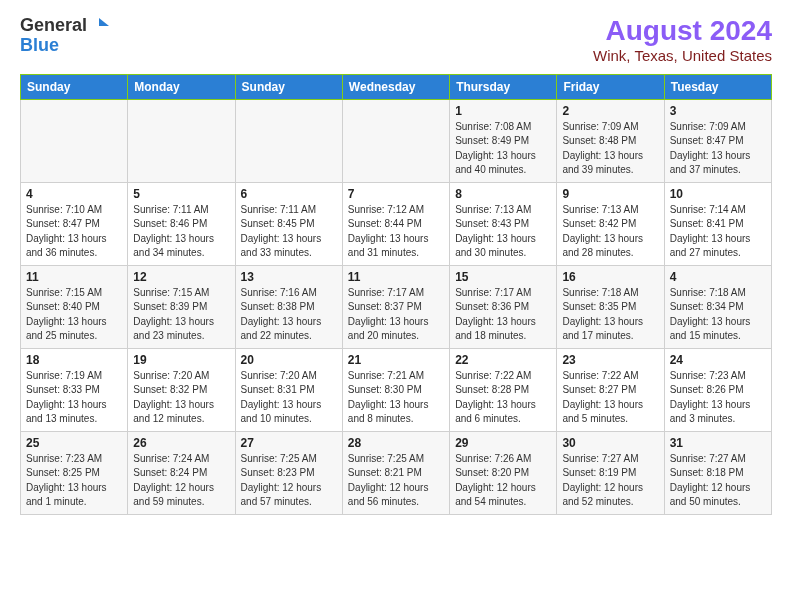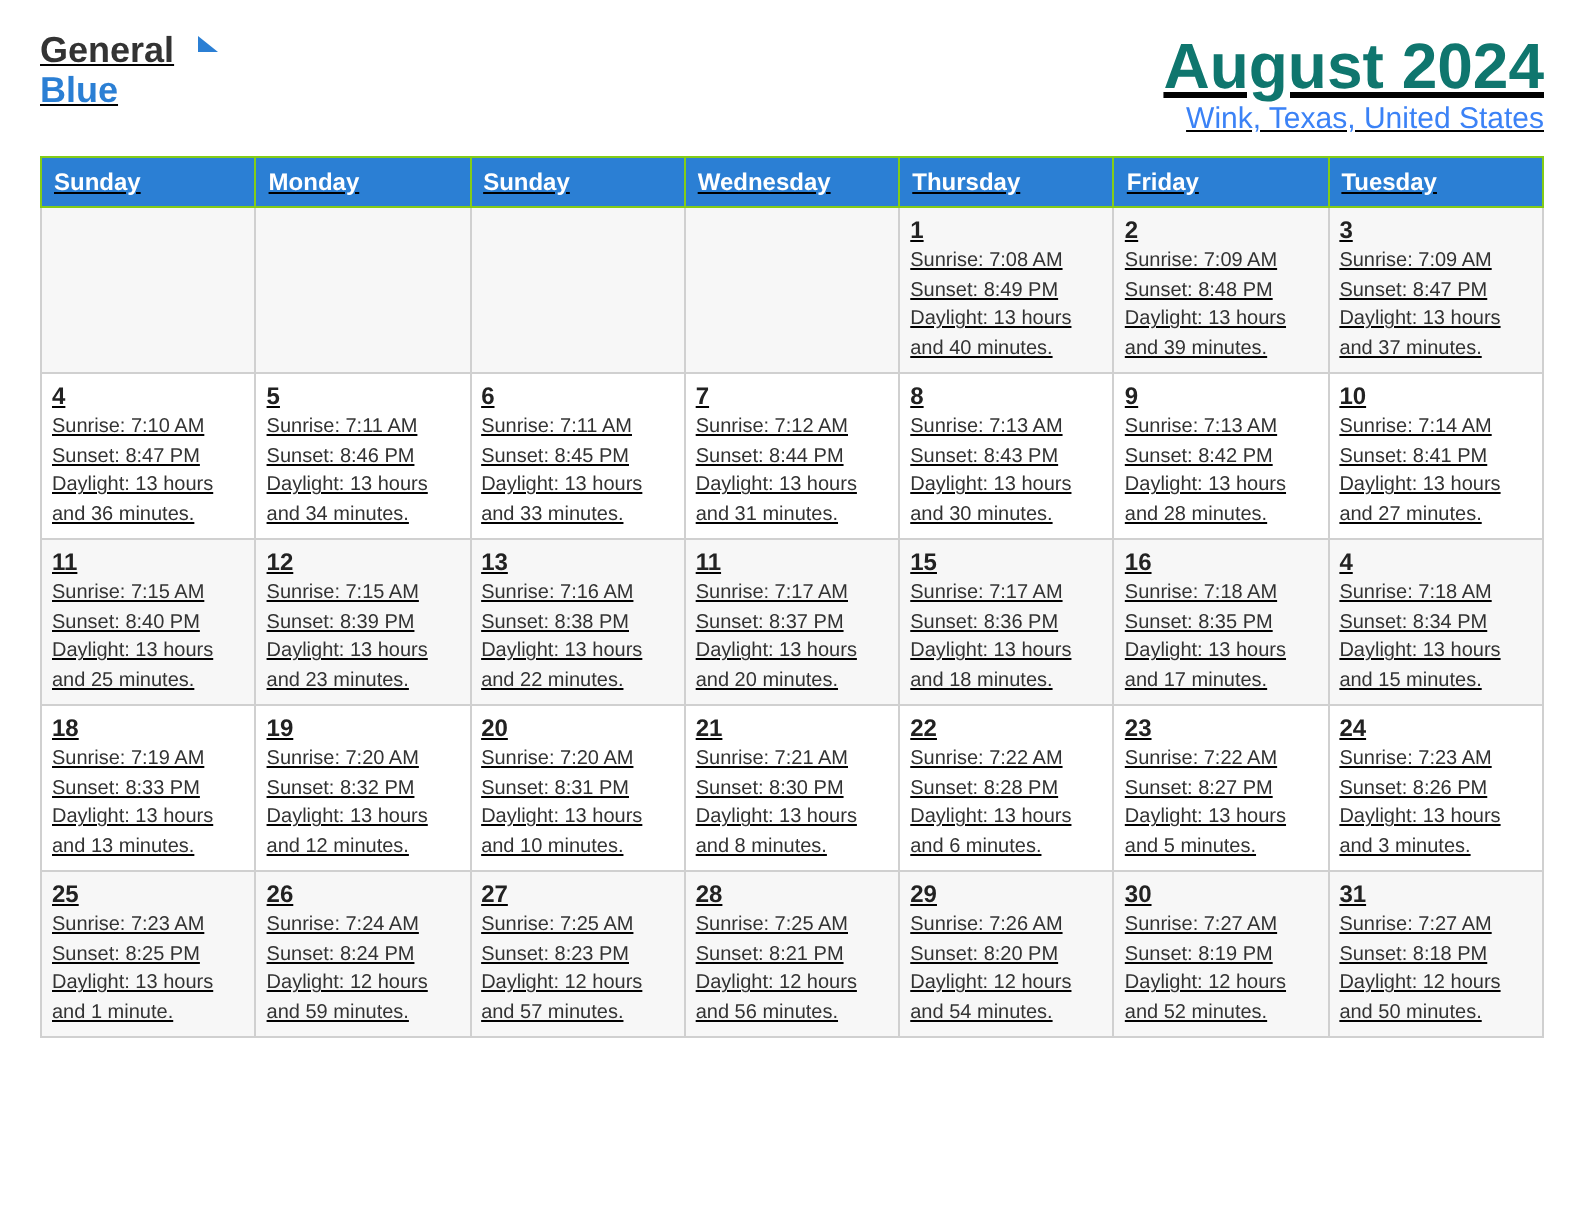--- a/index.html
+++ b/index.html
@@ -6,46 +6,45 @@
     body {
       font-family: Arial, sans-serif;
       background: #fff;
       width: 792px;
       height: 612px;
       overflow: hidden;
     }
     .page {
       width: 792px;
       padding: 16px 20px 10px 20px;
-      text-decoration: underline;
     }
     .header {
       display: flex;
       align-items: flex-start;
       justify-content: space-between;
       margin-bottom: 10px;
     }
     .logo {
       display: flex;
       align-items: center;
       gap: 4px;
     }
     .title-block {
       text-align: right;
     }
     .title-block h1 {
-      font-size: 32px;
+      font-size: 28px;
       font-weight: bold;
-      color: #0f766e;
+      color: #8b5cf6;
       line-height: 1.1;
     }
     .title-block h2 {
       font-size: 15px;
       font-weight: normal;
-      color: #3b82f6;
+      color: #7f1d1d;
     }
     table {
       width: 100%;
       border-collapse: collapse;
       font-size: 10.5px;
     }
     thead tr th {
       background-color: #2b7fd4;
       color: #fff;
       text-align: left;

